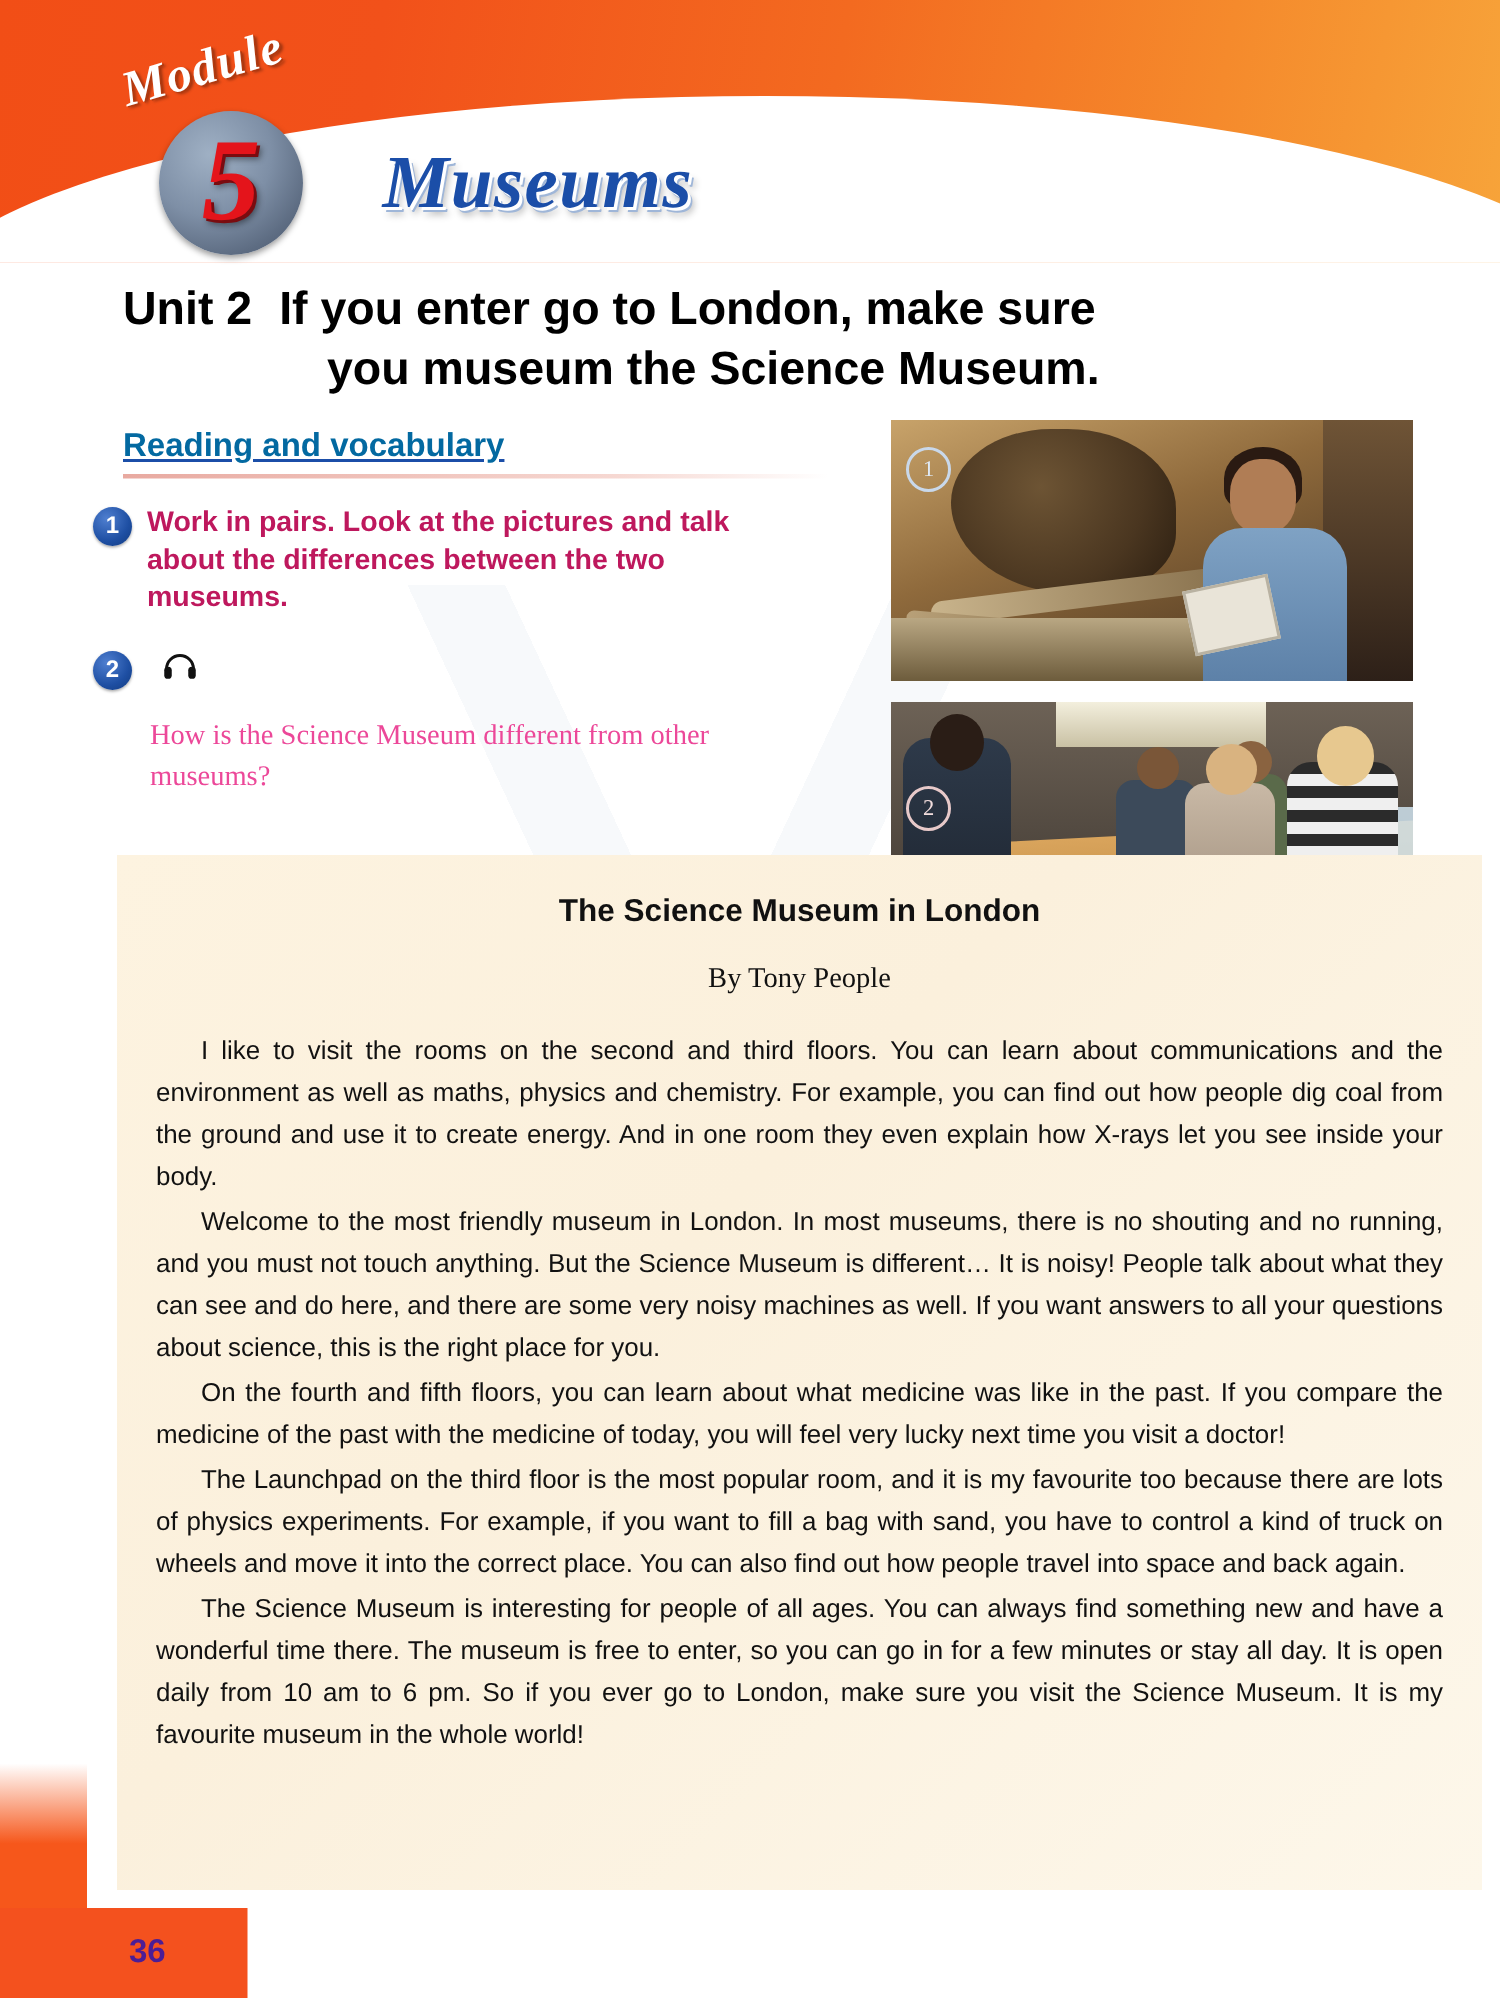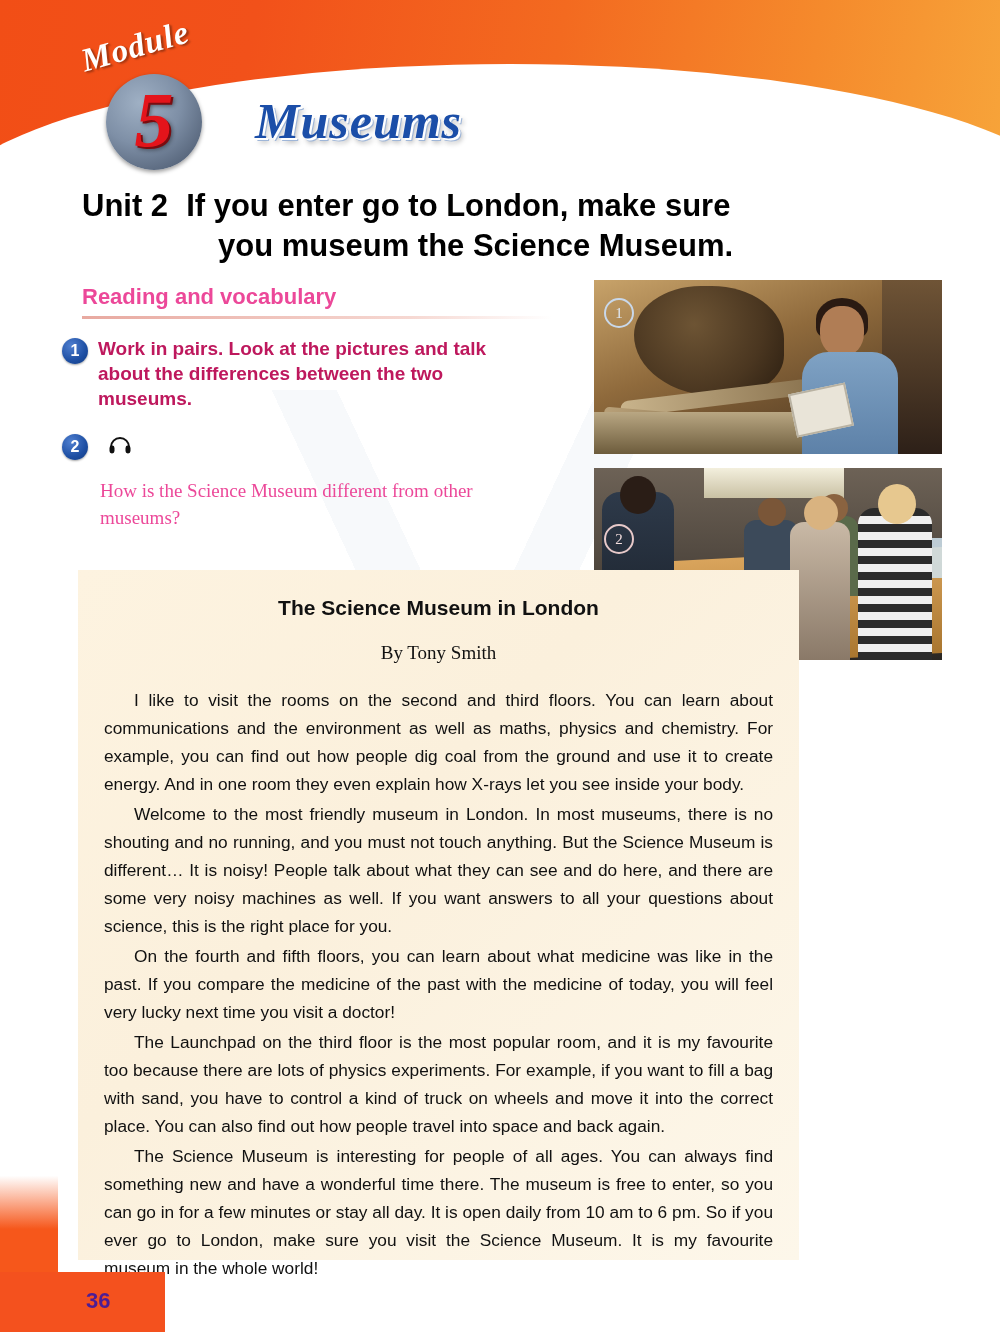--- a/index.html
+++ b/index.html
@@ -77,21 +77,22 @@
   .unit-head{
     position:absolute;left:82px;top:186px;width:860px;
     font-size:31px;font-weight:bold;color:#000000;
     line-height:1.28;
   }
   .unit-head .unit-label{margin-right:18px;}
   .unit-head .unit-line2{display:block;margin-left:136px;}
 
   .section-title{
     position:absolute;left:82px;top:284px;
-    font-size:22px;font-weight:bold;color:#ec4899;
+    font-size:22px;font-weight:bold;color:#0369a1;
+    text-decoration:underline;
     text-decoration-color:#1b4ea8;
   }
   .section-rule{
     position:absolute;left:82px;top:316px;width:470px;height:3px;
     background:linear-gradient(90deg,#e8a9a0 0%,#f6d8d2 70%,#ffffff 100%);
   }
 
   
   .task{position:absolute;}
   .task-num{
@@ -159,21 +160,21 @@
   .p2-p3{position:absolute;right:92px;top:54px;width:60px;height:138px;background:linear-gradient(180deg,#c9b9a6,#8a7968);border-radius:14px 14px 0 0;}
   .p2-p3h{position:absolute;right:104px;top:28px;width:34px;height:34px;border-radius:50%;background:#d9b380;}
   .p2-p4{position:absolute;left:150px;top:52px;width:54px;height:80px;background:#3c4a5a;border-radius:12px 12px 0 0;}
   .p2-p4h{position:absolute;left:164px;top:30px;width:28px;height:28px;border-radius:50%;background:#7a5638;}
   .p2-p5{position:absolute;left:212px;top:48px;width:52px;height:80px;background:#5a6a4a;border-radius:12px 12px 0 0;}
   .p2-p5h{position:absolute;left:226px;top:26px;width:28px;height:28px;border-radius:50%;background:#8a6340;}
   .p2-lamp{position:absolute;left:110px;top:0;width:140px;height:30px;background:linear-gradient(180deg,#f3efdd,#c9c1a4);}
 
   
   .passage{
-    position:absolute;left:78px;top:570px;width:721px;height:690px;
+    position:absolute;left:78px;top:570px;width:910px;height:690px;
     background:linear-gradient(135deg,#fdf3e0 0%,#fbf0dc 40%,#fdf7ea 100%);
   }
   .passage-title{
     text-align:center;margin:26px 0 0 0;font-size:21px;font-weight:bold;color:#111;
   }
   .passage-author{
     text-align:center;margin:22px 0 0 0;
     font-family:"Liberation Serif", serif;font-size:19px;color:#111;
   }
   .passage-body{
@@ -278,21 +279,21 @@
   <div class="p2-p3h"></div>
   <div class="p2-p2"></div>
   <div class="p2-p2h"></div>
   <div class="p2-p1"></div>
   <div class="p2-p1h"></div>
 </div>
 <div class="photo-label" id="plabel2">2</div>
 
 <div class="passage">
   <div class="passage-title">The Science Museum in London</div>
-  <div class="passage-author">By Tony Smith</div>
+  <div class="passage-author">By Tony People</div>
   <div class="passage-body">
     <p>I like to visit the rooms on the second and third floors. You can learn about communications and the environment as well as maths, physics and chemistry. For example, you can find out how people dig coal from the ground and use it to create energy. And in one room they even explain how X-rays let you see inside your body.</p>
     <p>Welcome to the most friendly museum in London. In most museums, there is no shouting and no running, and you must not touch anything. But the Science Museum is different… It is noisy! People talk about what they can see and do here, and there are some very noisy machines as well. If you want answers to all your questions about science, this is the right place for you.</p>
     <p>On the fourth and fifth floors, you can learn about what medicine was like in the past. If you compare the medicine of the past with the medicine of today, you will feel very lucky next time you visit a doctor!</p>
     <p>The Launchpad on the third floor is the most popular room, and it is my favourite too because there are lots of physics experiments. For example, if you want to fill a bag with sand, you have to control a kind of truck on wheels and move it into the correct place. You can also find out how people travel into space and back again.</p>
     <p>The Science Museum is interesting for people of all ages. You can always find something new and have a wonderful time there. The museum is free to enter, so you can go in for a few minutes or stay all day. It is open daily from 10 am to 6 pm. So if you ever go to London, make sure you visit the Science Museum. It is my favourite museum in the whole world!</p>
   </div>
 </div>
 
 <div class="footer-bar"></div>

